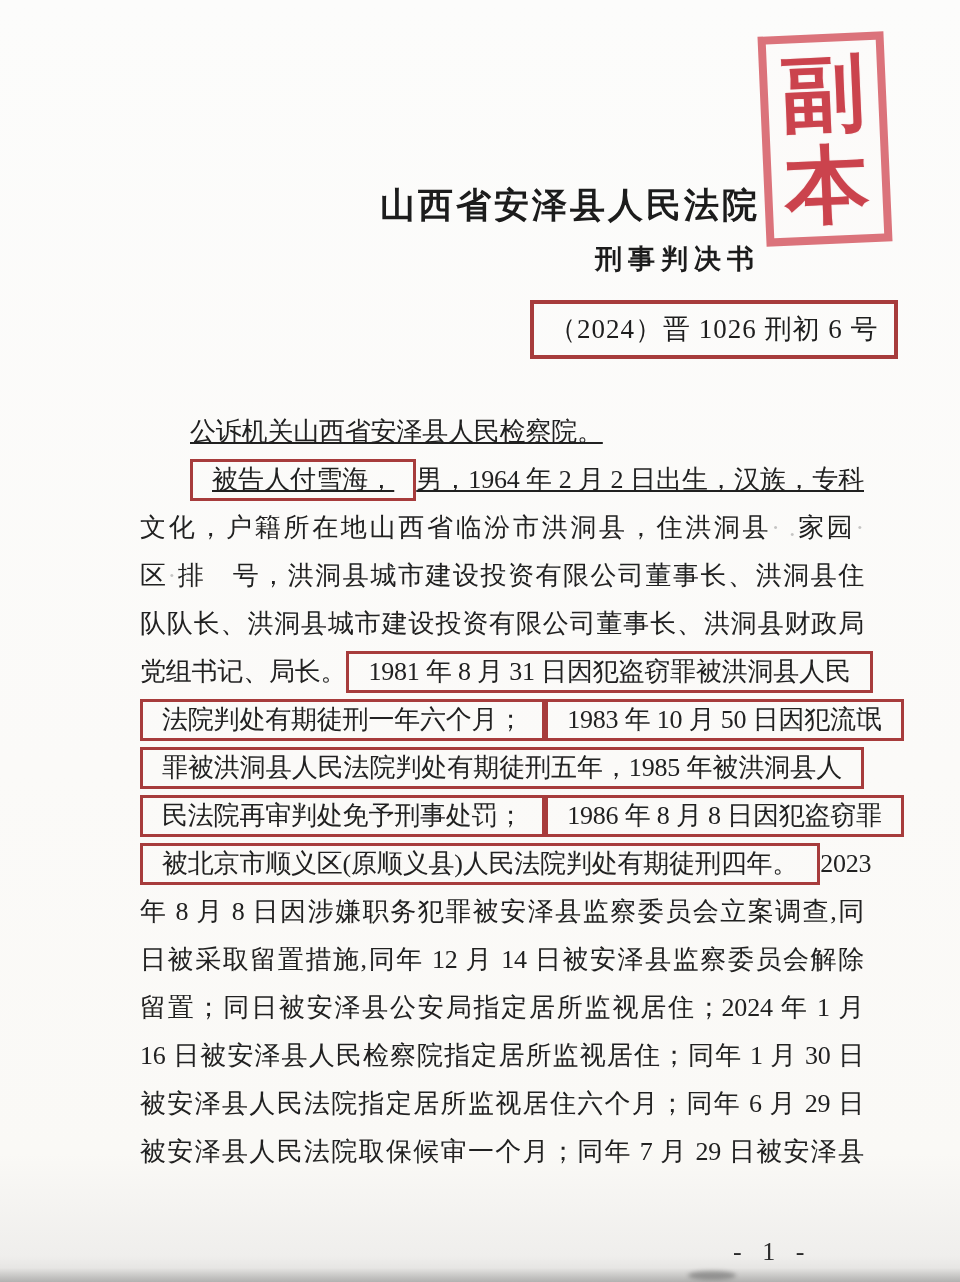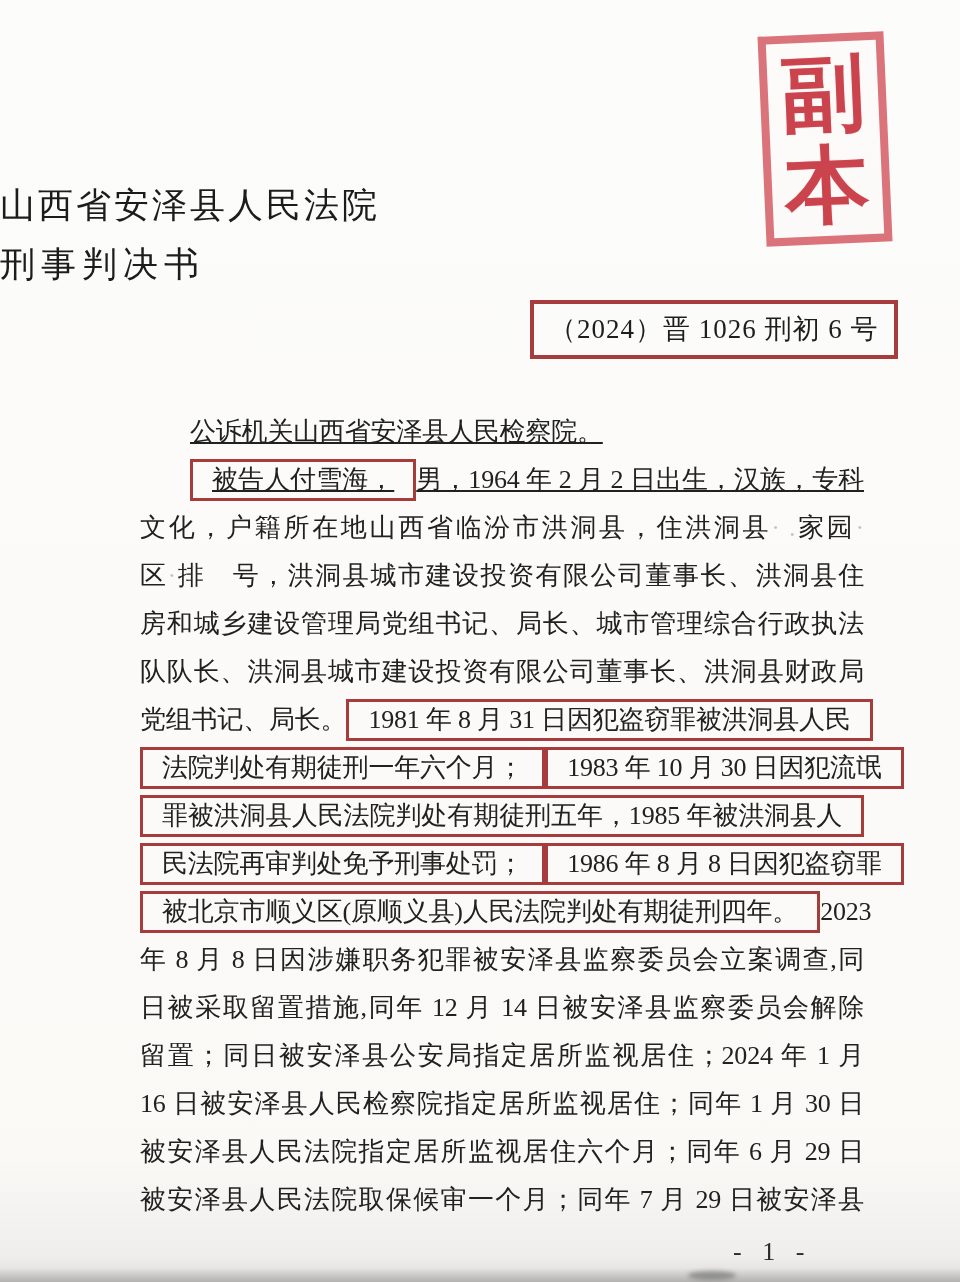--- a/index.html
+++ b/index.html
@@ -21,26 +21,26 @@
     display:flex;flex-direction:column;align-items:center;justify-content:space-evenly;
     background:rgba(255,240,240,.08);
   }
   .stamp span{
     font-family:"Liberation Sans","DejaVu Sans",sans-serif;
     font-size:84px;font-weight:700;line-height:1;
     color:rgba(198,48,60,.85);
     text-shadow:0 0 1px rgba(220,120,125,.6);
   }
   .title{
-    position:absolute;left:0;top:182px;width:760px;text-align:left;
+    position:absolute;left:0;top:182px;width:760px;text-align:right;
     font-family:"Liberation Sans","DejaVu Sans",sans-serif;
-    font-weight:400;color:#1c1c1c;
+    font-weight:700;color:#1c1c1c;
   }
   .title .l1{font-size:35px;letter-spacing:3px;}
-  .title .l2{font-size:35px;letter-spacing:6px;margin-top:12px;}
+  .title .l2{font-size:27px;letter-spacing:6px;margin-top:12px;}
   .caseno{
     position:absolute;left:530px;top:300px;
     border:4px solid #a73c3c;
     padding:7px 15px 8px;
     font-size:27px;letter-spacing:1px;white-space:nowrap;
     color:#1e1e1e;
   }
   .body{
     position:absolute;left:140px;top:408px;width:724px;
     font-size:26px;line-height:48px;color:#212121;
@@ -88,24 +88,23 @@
 
   <div class="caseno">
     <span>（2024）晋 1026 刑初 6 号</span>
   </div>
 
   <div class="body">
       <div class="line indent nojust"><span class="seg">公诉机关山西省安泽县人民检察院。</span></div>
       <div class="line indent"><span class="seg box">被告人付雪海，</span><span class="seg">男，1964 年 2 月 2 日出生，汉族，专科</span></div>
       <div class="line"><span class="seg">文化，户籍所在地山西省临汾市洪洞县，住洪洞县</span><span class="seg faint">· .</span><span class="seg">家园</span><span class="seg faint">·</span></div>
       <div class="line"><span class="seg">区</span><span class="seg faint">·</span><span class="seg">排</span><span class="seg">　</span><span class="seg">号，洪洞县城市建设投资有限公司董事长、洪洞县住</span></div>
-      <div class="line"><span class="seg">房和城乡建设管理局党组书记、局长、城市管理综合行政执法</span></div>
       <div class="line"><span class="seg">队队长、洪洞县城市建设投资有限公司董事长、洪洞县财政局</span></div>
       <div class="line"><span class="seg">党组书记、局长。</span><span class="seg box">1981 年 8 月 31 日因犯盗窃罪被洪洞县人民</span></div>
-      <div class="line"><span class="seg box">法院判处有期徒刑一年六个月；</span><span class="seg box">1983 年 10 月 30 日因犯流氓</span></div>
+      <div class="line"><span class="seg box">法院判处有期徒刑一年六个月；</span><span class="seg box">1983 年 10 月 50 日因犯流氓</span></div>
       <div class="line"><span class="seg box">罪被洪洞县人民法院判处有期徒刑五年，1985 年被洪洞县人</span></div>
       <div class="line"><span class="seg box">民法院再审判处免予刑事处罚；</span><span class="seg box">1986 年 8 月 8 日因犯盗窃罪</span></div>
       <div class="line"><span class="seg box">被北京市顺义区(原顺义县)人民法院判处有期徒刑四年。</span><span class="seg">2023</span></div>
       <div class="line"><span class="seg">年 8 月 8 日因涉嫌职务犯罪被安泽县监察委员会立案调查,同</span></div>
       <div class="line"><span class="seg">日被采取留置措施,同年 12 月 14 日被安泽县监察委员会解除</span></div>
       <div class="line"><span class="seg">留置；同日被安泽县公安局指定居所监视居住；2024 年 1 月</span></div>
       <div class="line"><span class="seg">16 日被安泽县人民检察院指定居所监视居住；同年 1 月 30 日</span></div>
       <div class="line"><span class="seg">被安泽县人民法院指定居所监视居住六个月；同年 6 月 29 日</span></div>
       <div class="line"><span class="seg">被安泽县人民法院取保候审一个月；同年 7 月 29 日被安泽县</span></div>
     </div>

